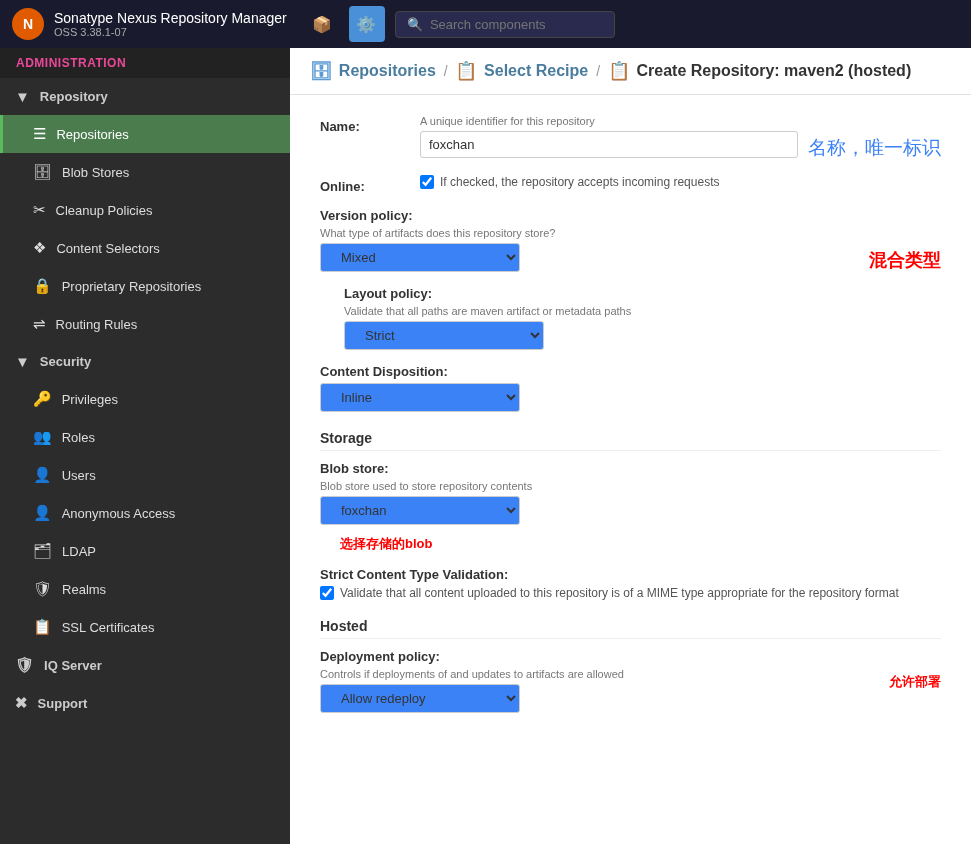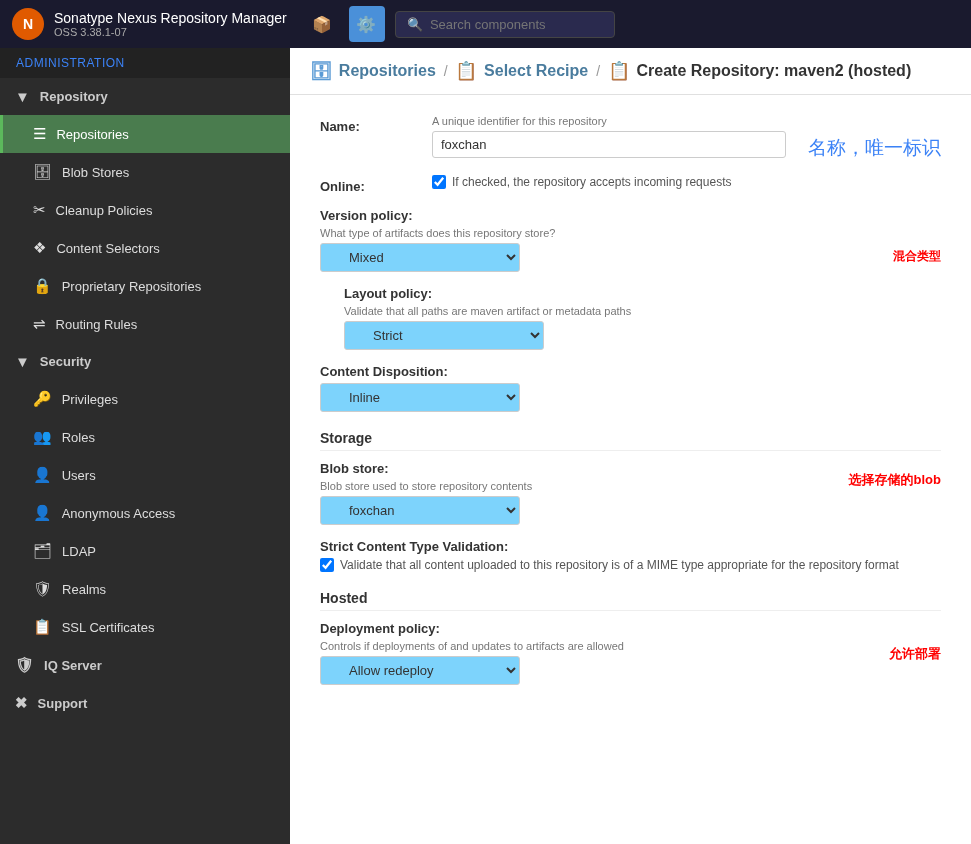--- a/index.html
+++ b/index.html
@@ -62,22 +62,22 @@
       background: #2c2c2c;
       color: #ddd;
       flex-shrink: 0;
       overflow-y: auto;
       display: flex;
       flex-direction: column;
     }
     .sidebar-section-header {
       padding: 8px 16px;
       font-size: 12px;
-      font-weight: normal;
-      color: #3b82f6;
+      font-weight: bold;
+      color: #ec4899;
       text-transform: uppercase;
       letter-spacing: 0.5px;
       background: #222;
     }
     .sidebar-item {
       display: flex;
       align-items: center;
       padding: 10px 16px;
       cursor: pointer;
       color: #ddd;
@@ -132,21 +132,21 @@
 
     
     .form-content {
       padding: 20px 30px;
       flex: 1;
     }
     .form-row {
       display: flex;
       align-items: flex-start;
       margin-bottom: 14px;
-      gap: 12px;
+      gap: 0;
     }
     .form-label {
       width: 100px;
       font-weight: bold;
       font-size: 13px;
       padding-top: 4px;
       flex-shrink: 0;
       color: #333;
     }
     .form-field { flex: 1; }
@@ -183,24 +183,24 @@
       display: flex;
       align-items: center;
       gap: 6px;
       font-size: 12px;
       color: #555;
     }
     .checkbox-row input[type=checkbox] { width: 14px; height: 14px; }
     .select-input {
       border: 1px solid #ccc;
       border-radius: 3px;
-      padding: 5px 24px;
+      padding: 5px 16px;
       font-size: 13px;
       width: 200px;
-      background: #7dd3fc;
+      background: #3b82f6;
       color: #333;
     }
 
     
     .sidebar::-webkit-scrollbar { width: 4px; }
     .sidebar::-webkit-scrollbar-thumb { background: #555; }
   </style>
 </head>
 <body>
 
@@ -358,21 +358,21 @@
       <div class="form-row" style="position:relative;">
         <div style="flex:1;">
           <div class="form-subsection">Version policy:</div>
           <div class="form-hint">What type of artifacts does this repository store?</div>
           <select class="select-input">
             <option>Mixed</option>
             <option>Release</option>
             <option>Snapshot</option>
           </select>
         </div>
-        <div style="margin-left:20px; margin-top:40px; color:red; font-size:12px; font-weight:bold; white-space:nowrap;">混合类型</div>
+        <div style="margin-left:20px; margin-top:40px; color:red; font-size:18px; font-weight:bold; white-space:nowrap;">混合类型</div>
       </div>
 
       <div class="form-row">
         <div style="flex:1;margin-left:24px;">
           <div class="form-subsection">Layout policy:</div>
           <div class="form-hint">Validate that all paths are maven artifact or metadata paths</div>
           <select class="select-input">
             <option>Strict</option>
             <option>Permissive</option>
           </select>
@@ -384,21 +384,21 @@
           <div class="form-subsection">Content Disposition:</div>
           <select class="select-input">
             <option>Inline</option>
             <option>Attachment</option>
           </select>
         </div>
       </div>
 
       <div class="form-section-title">Storage</div>
 
-      <div class="form-row" style="position:relative;">
+      <div class="form-row" style="position:relative;flex-direction:column;">
         <div style="flex:1;">
           <div class="form-subsection">Blob store:</div>
           <div class="form-hint">Blob store used to store repository contents</div>
           <select class="select-input">
             <option>foxchan</option>
             <option>default</option>
           </select>
         </div>
         <div style="margin-left:20px; margin-top:10px; color:red; font-size:13px; font-weight:bold; white-space:nowrap;">选择存储的blob</div>
       </div>

